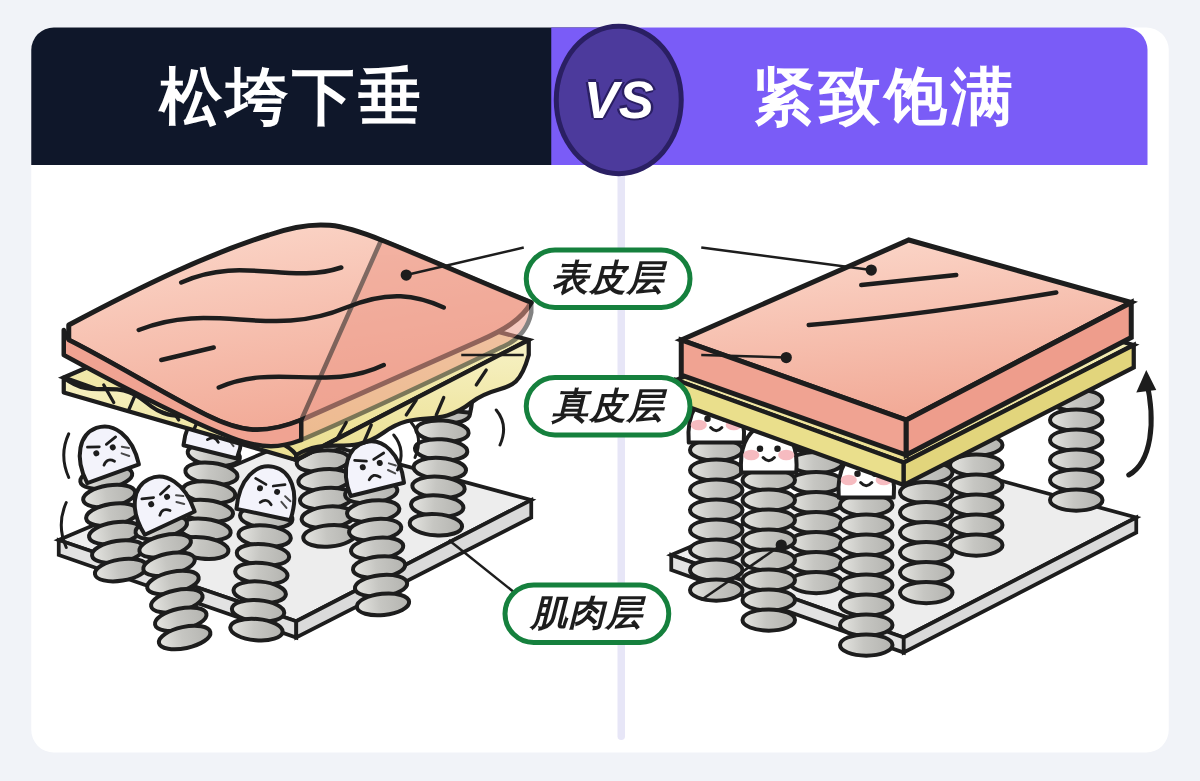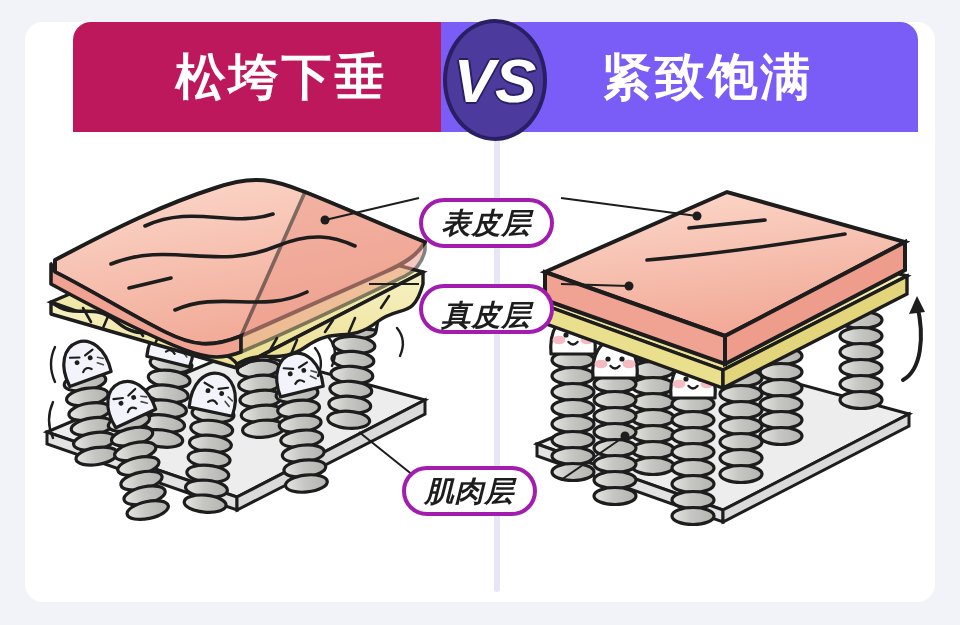--- a/index.html
+++ b/index.html
@@ -39,23 +39,22 @@
     position: absolute;
     top: 0;
     height: 110px;
     display: flex;
     align-items: center;
     justify-content: center;
   }
   .banner.left {
     left: 0;
     width: 477px;
-    background: #be185d;
+    background: #0f172a;
     border-top-left-radius: 18px;
-    margin-left: 48px;
   }
   .banner.right {
     right: 17px;
     width: 477px;
     background: #7a5cf7;
     border-top-right-radius: 18px;
   }
   .banner-text {
     color: #ffffff;
     font-size: 50px;
@@ -83,21 +82,21 @@
     border-radius: 50% / 50%;
     box-sizing: border-box;
   }
   .vs-badge .vs-text {
     position: absolute;
     inset: 0;
     display: flex;
     align-items: center;
     justify-content: center;
     color: #ffffff;
-    font-size: 62px;
+    font-size: 42px;
     font-weight: bold;
     font-style: italic;
     letter-spacing: 0px;
     text-shadow: 0 2px 0 #2a1f63, 0 -2px 0 #2a1f63, 2px 0 0 #2a1f63, -2px 0 0 #2a1f63;
     user-select: none;
   }
 
   .divider {
     position: absolute;
     left: 494px;
@@ -123,40 +122,40 @@
     left: 0;
     top: 0;
     width: 960px;
     height: 625px;
     z-index: 5;
     pointer-events: none;
   }
   .pill {
     position: absolute;
     background: #ffffff;
-    border: 4px solid #a21caf;
+    border: 4px solid #15803d;
     border-radius: 28px;
     height: 50px;
     display: flex;
     align-items: center;
     justify-content: center;
     box-sizing: border-box;
     pointer-events: auto;
   }
   .pill span {
     color: #1d1d1d;
     font-size: 29px;
     font-weight: bold;
     font-style: italic;
     letter-spacing: 1px;
     line-height: 1;
     user-select: none;
   }
   #pill-epidermis { left: 419px; top: 198px; width: 135px; }
-  #pill-dermis    { left: 419px; top: 284px; width: 135px; align-items: flex-end; }
+  #pill-dermis    { left: 419px; top: 300px; width: 135px; }
   #pill-muscle    { left: 402px; top: 466px; width: 135px; }
 </style>
 </head>
 <body>
 
 <div id="stage">
 
   <div class="card"></div>
 
   <div class="divider"></div>

